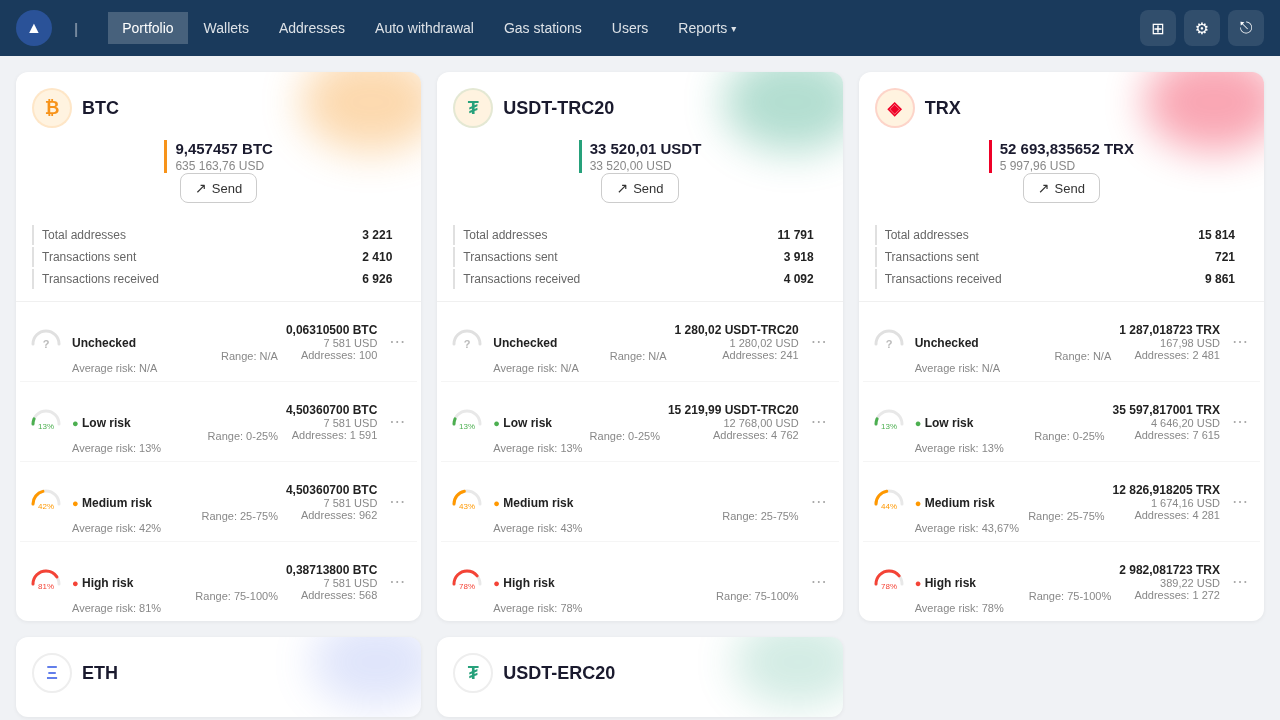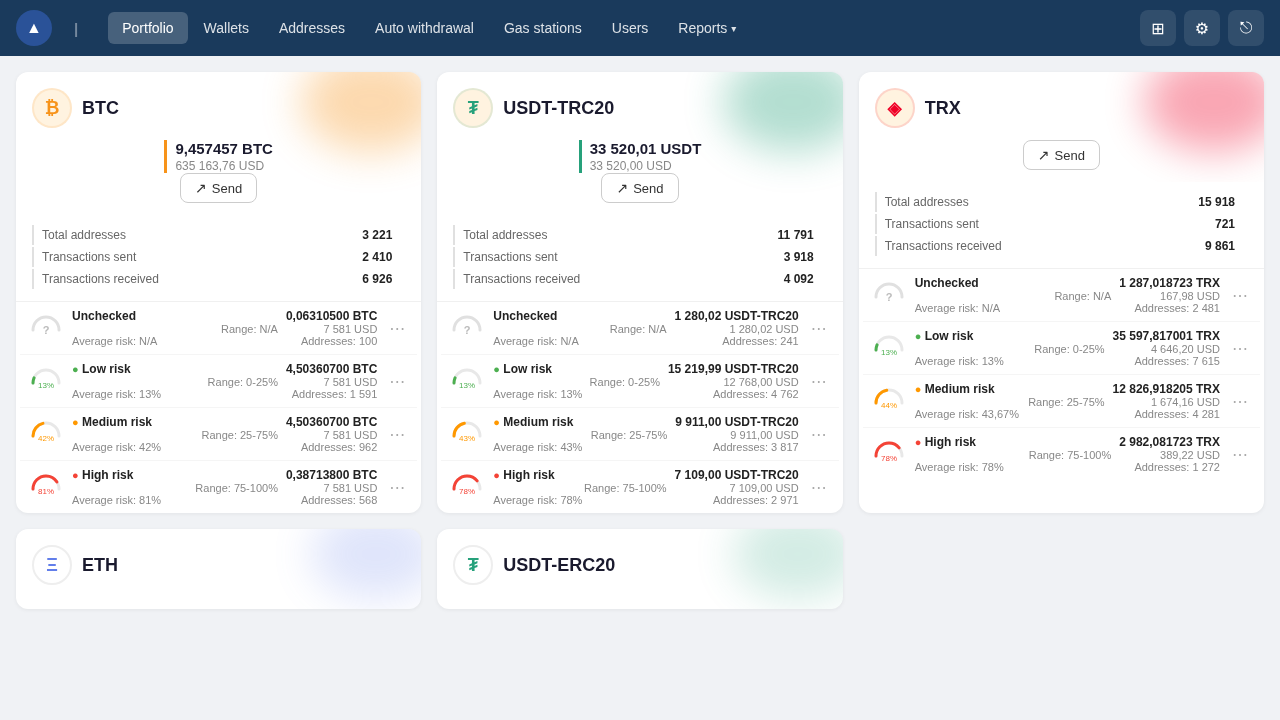--- a/index.html
+++ b/index.html
@@ -45,21 +45,21 @@
     }
     .nav-items {
       display: flex;
       align-items: center;
       flex: 1;
       gap: 2px;
     }
     .nav-item {
       color: rgba(255,255,255,0.85);
       padding: 8px 14px;
-      border-radius: 6px;
+      border-radius: 0;
       cursor: pointer;
       font-size: 14px;
       white-space: nowrap;
       display: flex;
       align-items: center;
       gap: 4px;
     }
     .nav-item.active {
       background: rgba(255,255,255,0.2);
       color: #fff;
@@ -198,21 +198,21 @@
       border-bottom: 1px solid #f5f5f5;
       position: relative;
     }
     .risk-row:last-child { border-bottom: none; }
     .risk-gauge {
       width: 36px;
       height: 36px;
       flex-shrink: 0;
       position: relative;
     }
-    .risk-info { flex: 1; }
+    .risk-info { flex: 1; margin-top: 27px; }
     .risk-name { font-weight: 600; font-size: 12px; color: #222; }
     .risk-range { font-size: 11px; color: #888; text-align: right; }
     .risk-avg { font-size: 11px; color: #888; }
     .risk-amounts { text-align: right; }
     .risk-crypto { font-size: 12px; font-weight: 600; color: #222; }
     .risk-usd { font-size: 11px; color: #888; }
     .risk-addr { font-size: 11px; color: #888; }
     .risk-more {
       width: 24px;
       height: 24px;
@@ -457,67 +457,61 @@
           <div class="risk-gauge"><svg class="gauge-svg" viewBox="0 0 36 36">
         <path d="M5,20 a13,13 0 0,1 26,0" fill="none" stroke="#e8e8e8" stroke-width="3" stroke-linecap="round"></path>
         <path d="M5,20 a13,13 0 0,1 26,0" fill="none" stroke="#ff9800" stroke-width="3" stroke-linecap="round" stroke-dasharray="17.561502933566945 40.840704496667314" stroke-dashoffset="0"></path>
         <text x="18" y="25" text-anchor="middle" font-size="8" fill="#ff9800">43%</text>
       </svg></div>
           <div class="risk-info">
       <div class="risk-name"><span style="color:#ff9800;font-size:11px">●</span> Medium risk</div>
       <div class="risk-range">Range: 25-75%</div>
       <div class="risk-avg">Average risk: 43%</div>
     </div>
-          <div class="risk-amounts">
-      <div class="risk-crypto">9 911,00 USDT-TRC20</div>
-      <div class="risk-usd">9 911,00 USD</div>
-      <div class="risk-addr">Addresses: 3 817</div>
-    </div>
           <div class="risk-more">⋯</div>
         </div>
         <div class="risk-row">
           <div class="risk-gauge"><svg class="gauge-svg" viewBox="0 0 36 36">
         <path d="M5,20 a13,13 0 0,1 26,0" fill="none" stroke="#e8e8e8" stroke-width="3" stroke-linecap="round"></path>
         <path d="M5,20 a13,13 0 0,1 26,0" fill="none" stroke="#f44336" stroke-width="3" stroke-linecap="round" stroke-dasharray="31.855749507400507 40.840704496667314" stroke-dashoffset="0"></path>
         <text x="18" y="25" text-anchor="middle" font-size="8" fill="#f44336">78%</text>
       </svg></div>
           <div class="risk-info">
       <div class="risk-name"><span style="color:#f44336;font-size:11px">●</span> High risk</div>
       <div class="risk-range">Range: 75-100%</div>
       <div class="risk-avg">Average risk: 78%</div>
-    </div>
-          <div class="risk-amounts">
-      <div class="risk-crypto">7 109,00 USDT-TRC20</div>
-      <div class="risk-usd">7 109,00 USD</div>
-      <div class="risk-addr">Addresses: 2 971</div>
     </div>
           <div class="risk-more">⋯</div>
         </div>
       </div>
     </div>
     <div class="card">
       <div class="card-header">
         <div class="card-header-bg" style="background: rgb(239, 0, 39); right: -20px; top: -20px; width: 140px; height: 100px;"></div>
     <div class="card-title-row">
       <div class="coin-icon" style="background:#fff3e0;border-color:#ef002720;color:#ef0027">
         ◈
       </div>
       <span class="coin-name">TRX</span>
     </div>
     <div class="card-balance-row">
+      <div class="balance-left" style="border-color:#ef0027">
+        <div class="balance-amount">52 693,835652 TRX</div>
+        <div class="balance-usd">5 997,96 USD</div>
+      </div>
       <button class="send-btn">
         <span style="font-size:14px">↗</span>
         Send
       </button>
     </div>
   </div>
       <div class="card-stats">
         <div class="stat-row">
       <span class="stat-label">Total addresses</span>
-      <span class="stat-value">15 918</span>
+      <span class="stat-value">15 814</span>
     </div>
         <div class="stat-row">
       <span class="stat-label">Transactions sent</span>
       <span class="stat-value">721</span>
     </div>
         <div class="stat-row">
       <span class="stat-label">Transactions received</span>
       <span class="stat-value">9 861</span>
     </div>
       </div>

